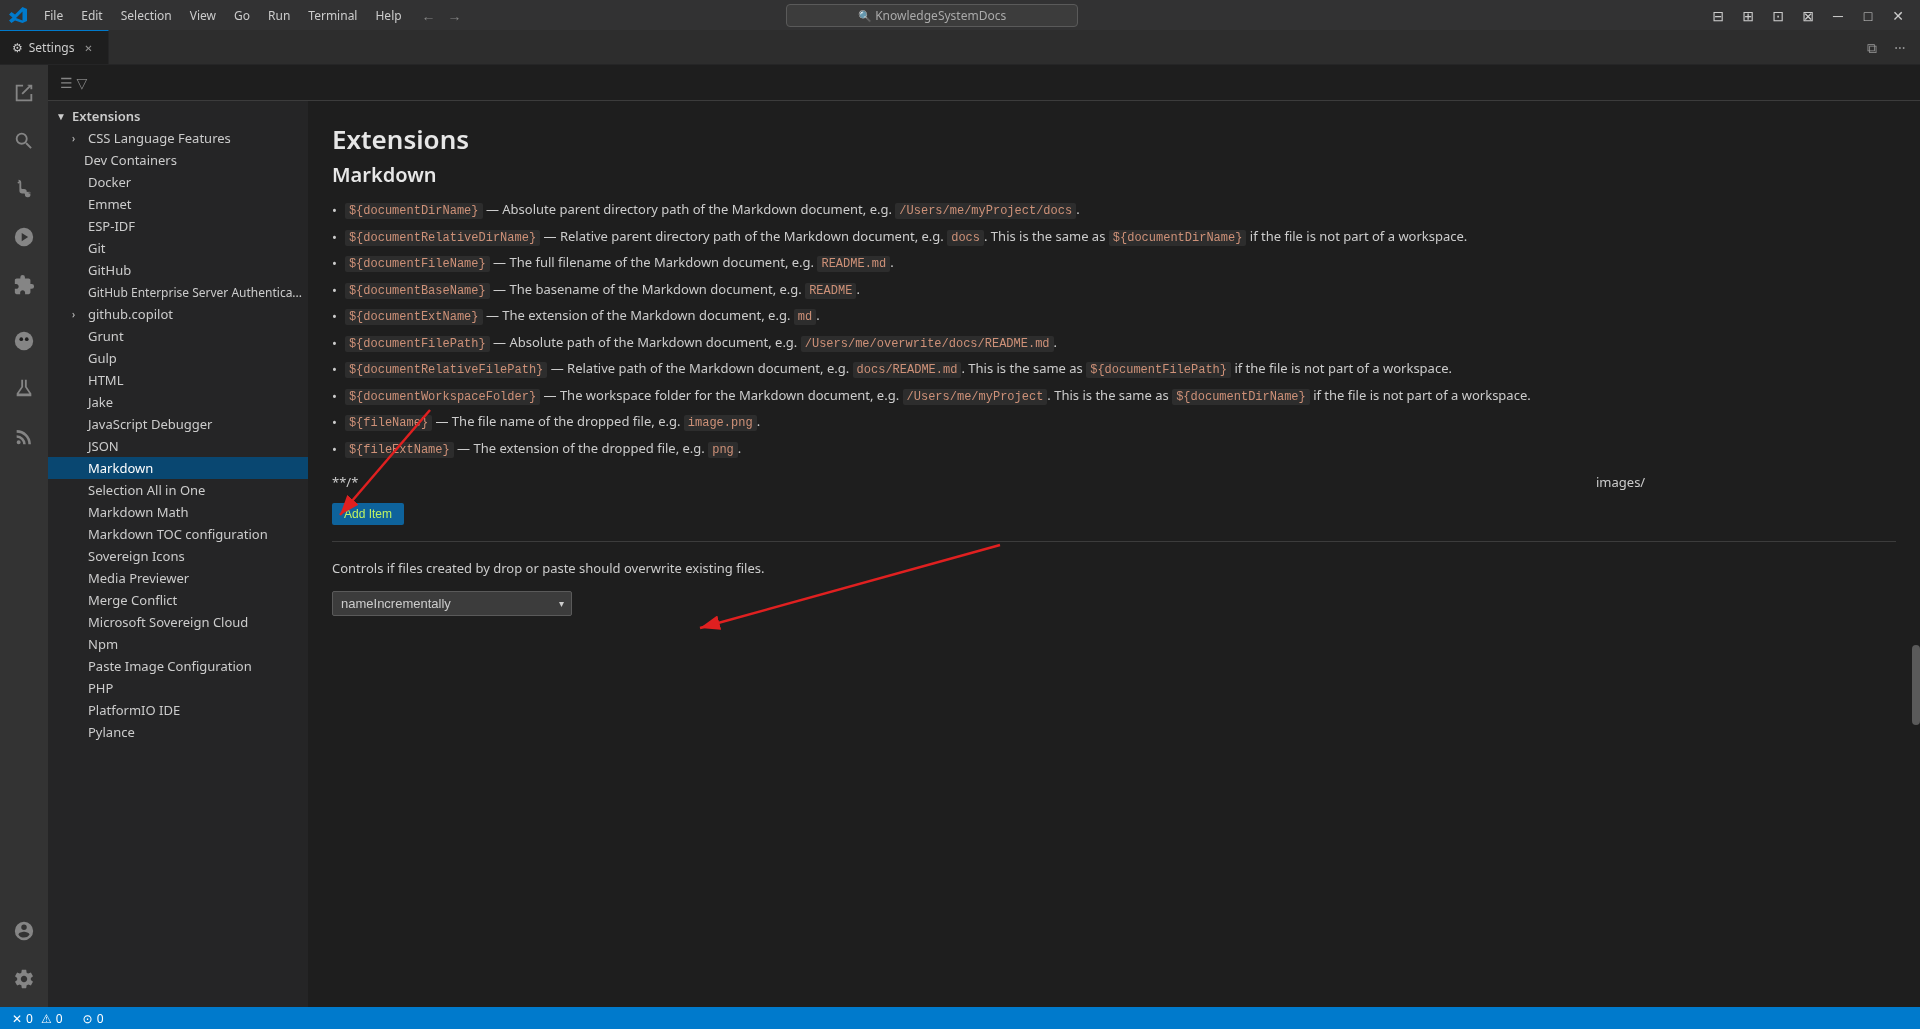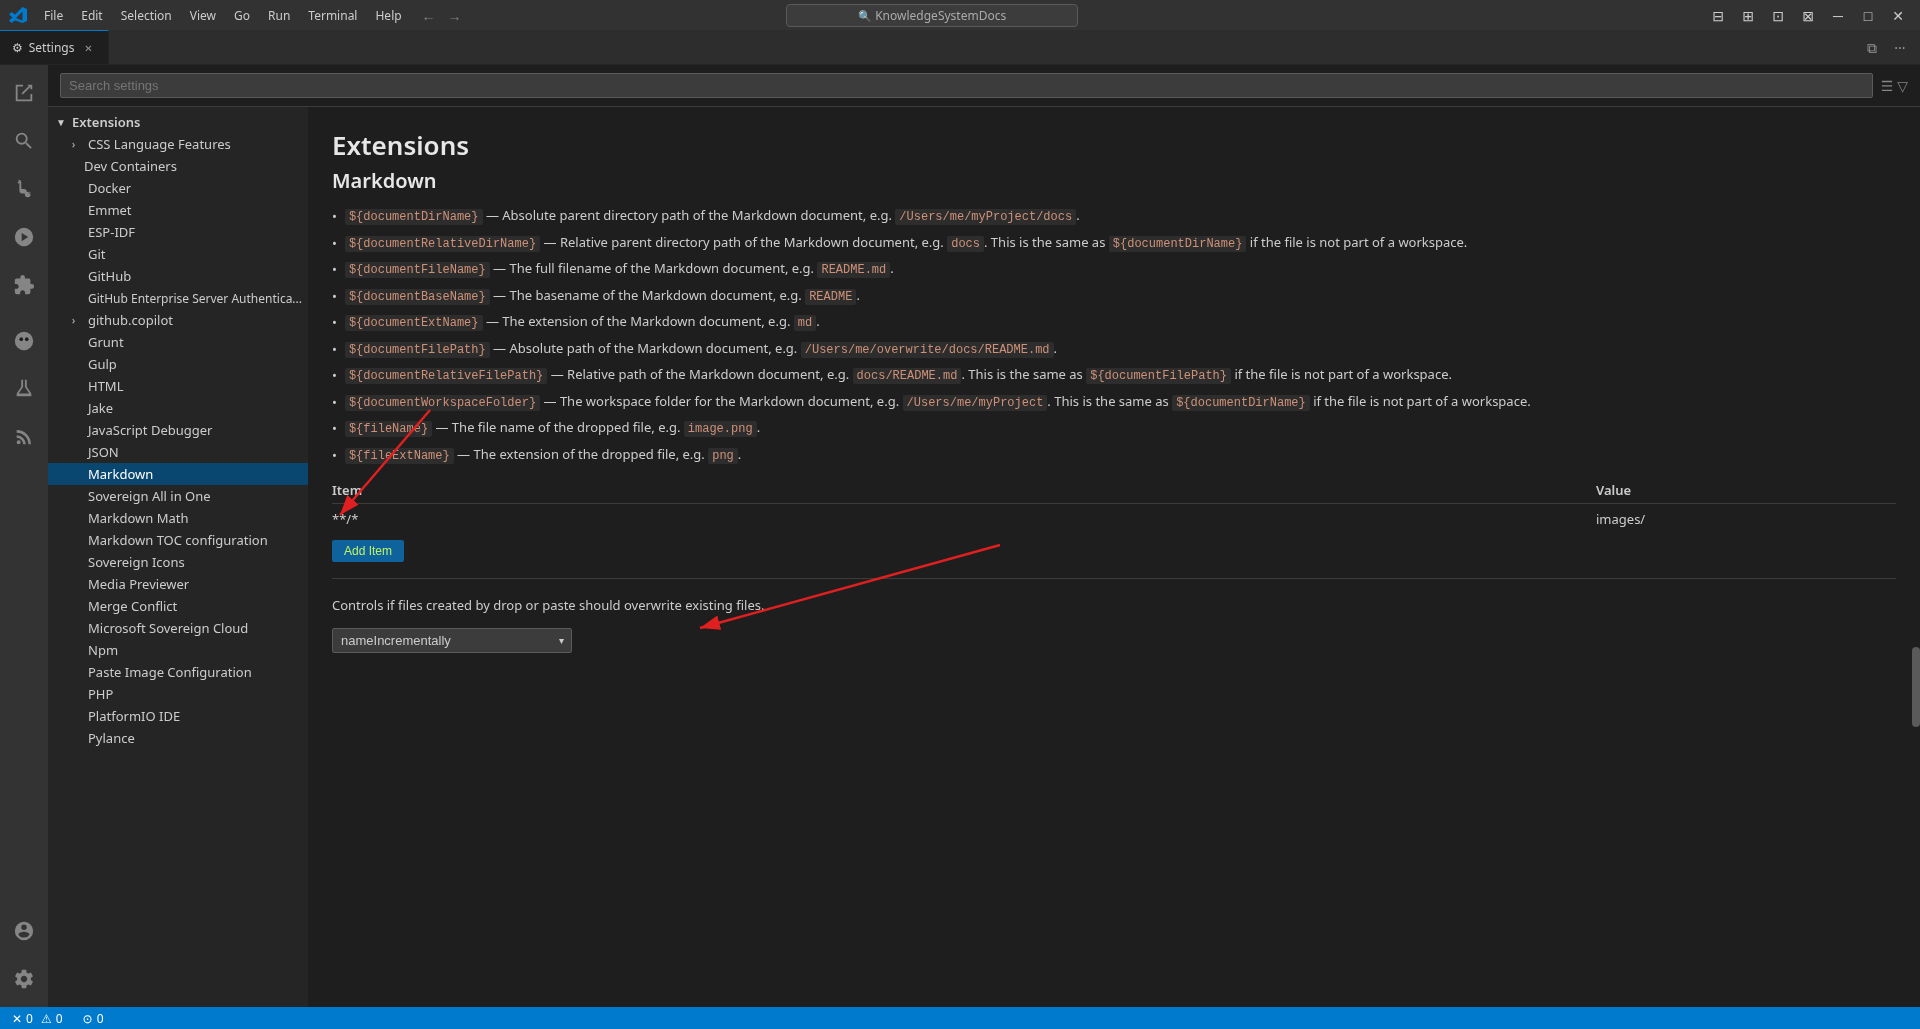--- a/index.html
+++ b/index.html
@@ -549,21 +549,20 @@
         <svg width="22" height="22" viewBox="0 0 24 24" fill="currentColor">
             <path d="M19.43 12.98c.04-.32.07-.64.07-.98 0-.34-.03-.66-.07-.98l2.11-1.65c.19-.15.24-.42.12-.64l-2-3.46c-.12-.22-.39-.3-.61-.22l-2.49 1c-.52-.4-1.08-.73-1.69-.98l-.38-2.65C14.46 2.18 14.25 2 14 2h-4c-.25 0-.46.18-.49.42l-.38 2.65c-.61.25-1.17.59-1.69.98l-2.49-1c-.23-.09-.49 0-.61.22l-2 3.46c-.13.22-.07.49.12.64l2.11 1.65c-.04.32-.07.65-.07.98 0 .33.03.66.07.98l-2.11 1.65c-.19.15-.24.42-.12.64l2 3.46c.12.22.39.3.61.22l2.49-1c.52.4 1.08.73 1.69.98l.38 2.65c.03.24.24.42.49.42h4c.25 0 .46-.18.49-.42l.38-2.65c.61-.25 1.17-.58 1.69-.98l2.49 1c.23.09.49 0 .61-.22l2-3.46c.12-.22.07-.49-.12-.64l-2.11-1.65zM12 15.5c-1.93 0-3.5-1.57-3.5-3.5s1.57-3.5 3.5-3.5 3.5 1.57 3.5 3.5-1.57 3.5-3.5 3.5z"></path>
           </svg>
       </div>
     </div>
   </div>
 
   <div class="settings-container">
 
     <div class="settings-search-bar">
-      <input class="settings-search-input" type="text" placeholder="Search settings" style="">
       <div class="settings-search-icons">
         <span>☰</span>
         <span>▽</span>
       </div>
     </div>
 
 
     <div class="settings-body">
 
       <div class="settings-tree">
@@ -615,21 +614,21 @@
         <div class="tree-item" style="padding-left:40px;">
             <span>JavaScript Debugger</span>
           </div>
         <div class="tree-item" style="padding-left:40px;">
             <span>JSON</span>
           </div>
         <div class="tree-item selected" style="padding-left:40px;">
             <span>Markdown</span>
           </div>
         <div class="tree-item" style="padding-left:40px;">
-            <span>Sovereign All in One</span>
+            <span>Selection All in One</span>
           </div>
         <div class="tree-item" style="padding-left:40px;">
             <span>Markdown Math</span>
           </div>
         <div class="tree-item" style="padding-left:40px;">
             <span>Markdown TOC configuration</span>
           </div>
         <div class="tree-item" style="padding-left:40px;">
             <span>Sovereign Icons</span>
           </div>
@@ -702,24 +701,20 @@
               <span></span>
               <span><code>${fileName}</code> — The file name of the dropped file, e.g. <code>image.png</code>.</span>
             </li>
             <li>
               <span></span>
               <span><code>${fileExtName}</code> — The extension of the dropped file, e.g. <code>png</code>.</span>
             </li>
           </ul>
 
           
-          <div class="table-header">
-            <span class="table-header-item">Item</span>
-            <span class="table-header-value">Value</span>
-          </div>
           <div class="table-row-item">
             <span class="table-cell-item">**/*</span>
             <span class="table-cell-value">images/</span>
           </div>
 
           <button class="add-item-btn">Add Item</button>
 
           <div class="section-divider"></div>
 
           <div class="setting-desc">Controls if files created by drop or paste should overwrite existing files.</div>

